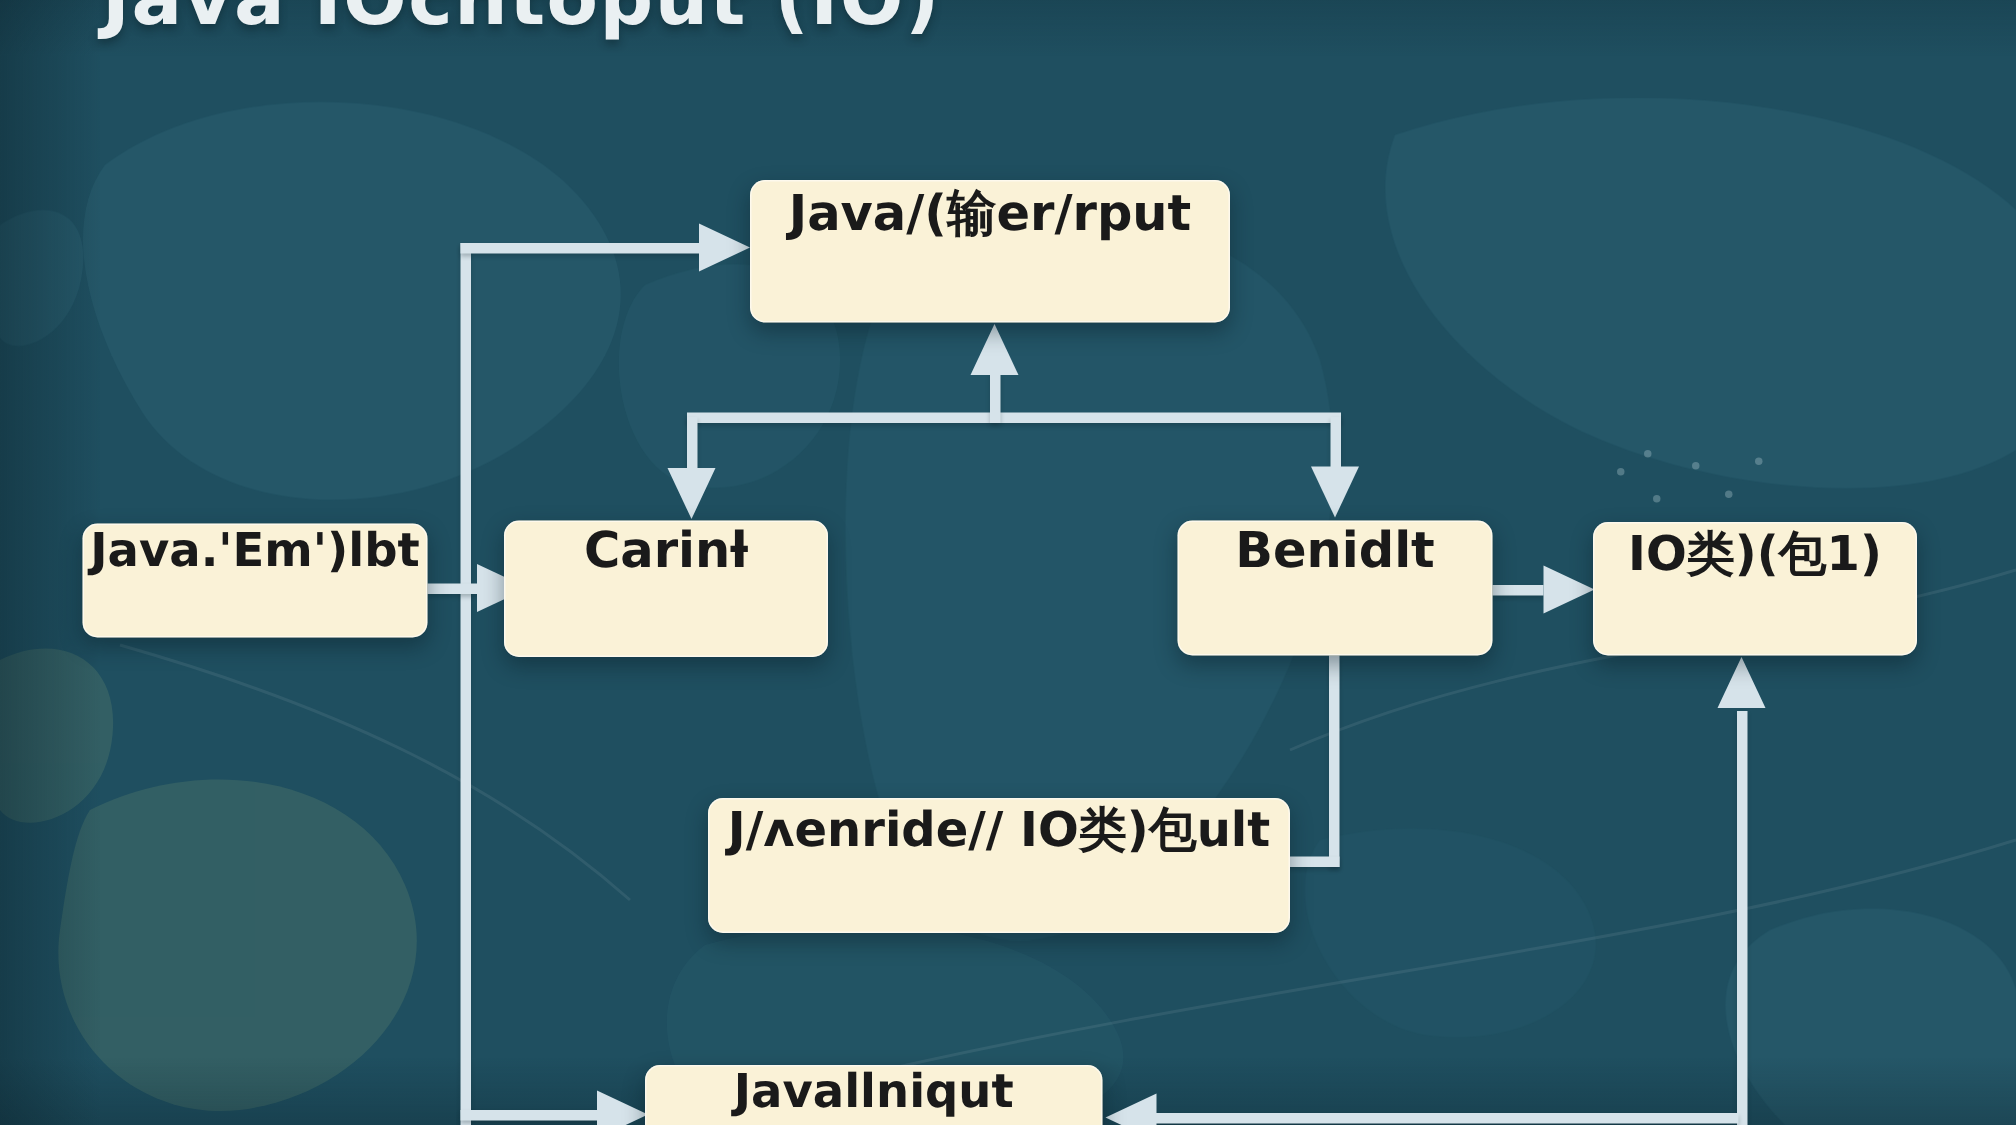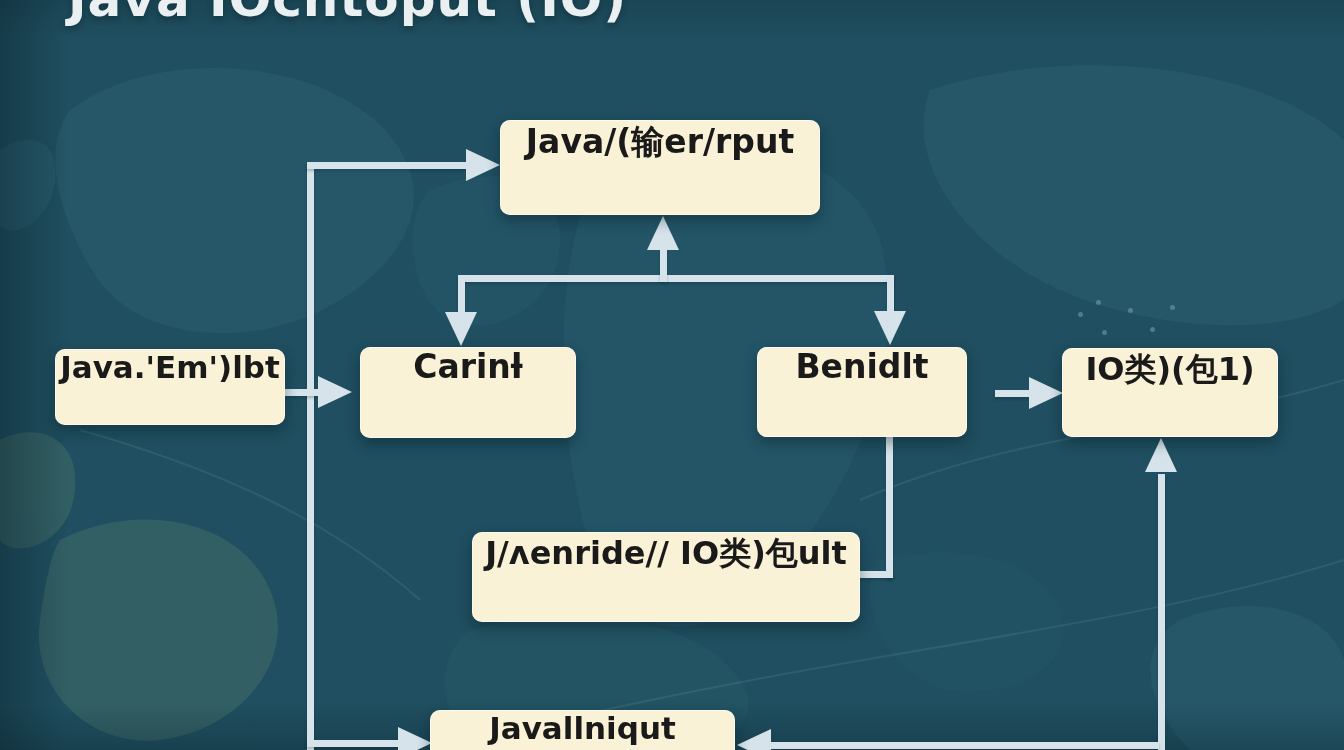--- a/index.html
+++ b/index.html
@@ -51,22 +51,22 @@
     position:absolute;z-index:4;
     background:var(--node);
     border-radius:10px;
     box-shadow:0 6px 14px rgba(8,26,33,.40), inset 0 0 0 1px rgba(255,255,255,.55);
     display:flex;align-items:flex-start;justify-content:center;
     color:var(--node-text);font-weight:600;white-space:nowrap;
   }
   .node span{display:block;}
   #node-top     {left:500px;top:120px;width:320px;height:95px;font-size:33px;}
   #node-left    {left:55px; top:349px;width:230px;height:76px;font-size:31px;}
-  #node-carinl  {left:360px;top:347px;width:216px;height:91px;font-size:33px;}
-  #node-benidlt {left:757px;top:347px;width:210px;height:90px;font-size:33px;}
+  #node-carinl  {left:336px;top:347px;width:216px;height:91px;font-size:33px;}
+  #node-benidlt {left:785px;top:347px;width:210px;height:90px;font-size:33px;}
   #node-io      {left:1062px;top:348px;width:216px;height:89px;font-size:32px;}
   #node-override{left:432px;top:532px;width:388px;height:90px;font-size:32px;margin-left:40px;}
   #node-bottom  {left:430px;top:710px;width:305px;height:90px;font-size:31px;}
 </style>
 </head>
 <body>
 
 <svg class="map-layer" viewBox="0 0 1344 750" xmlns="http://www.w3.org/2000/svg">
   <g fill="#2B5F70" opacity="0.55">
     <path d="M70,110 C150,50 300,55 375,120 C440,180 420,250 340,300 C260,350 140,345 95,275 C60,220 40,150 70,110 Z"></path>

